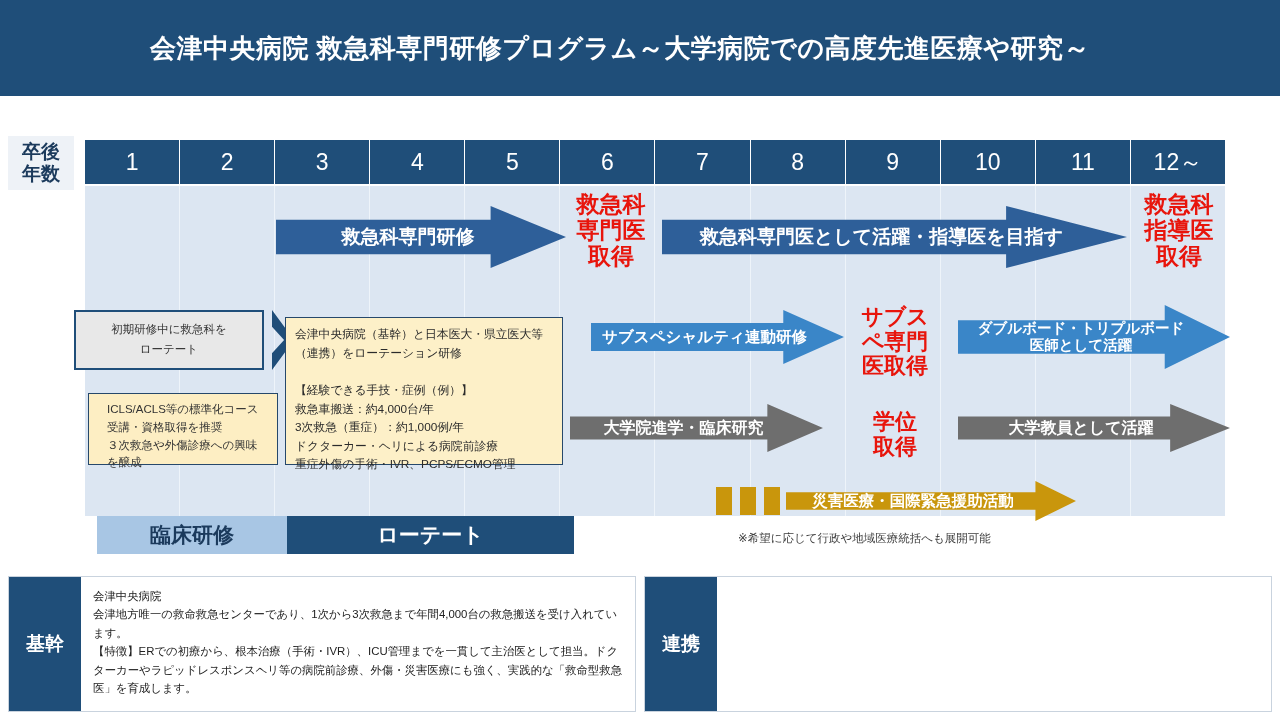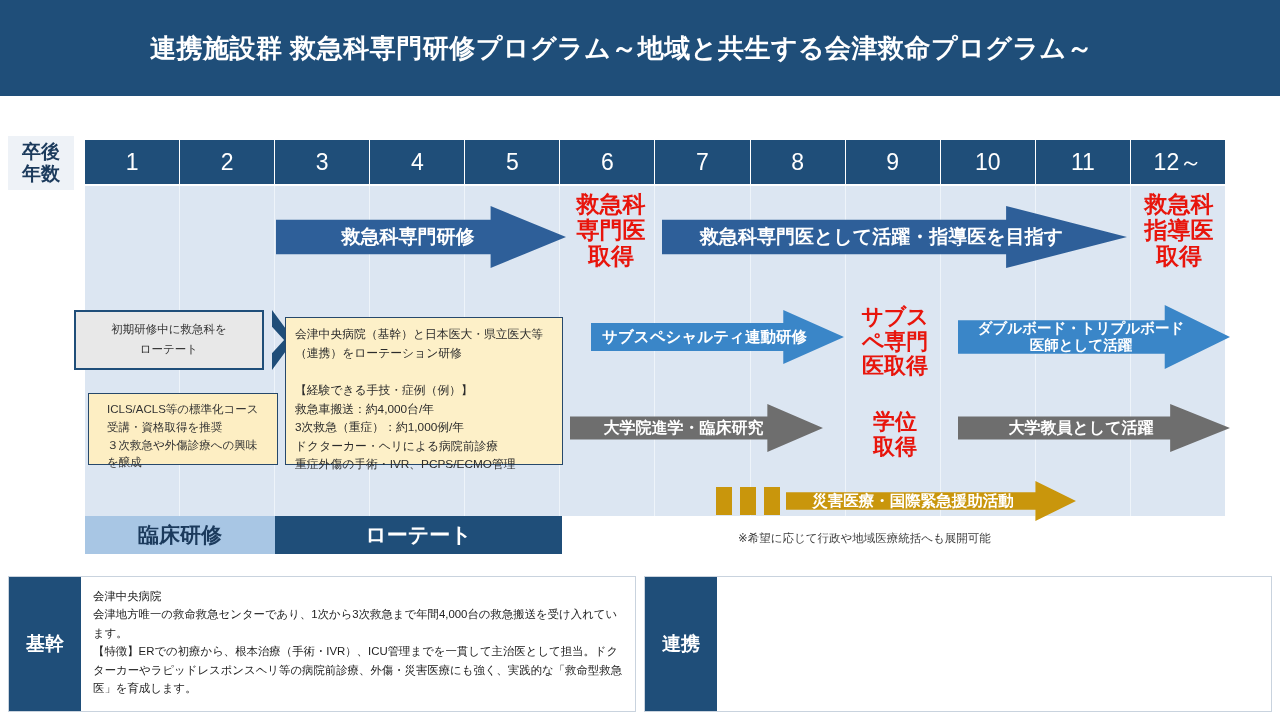--- a/index.html
+++ b/index.html
@@ -92,21 +92,21 @@
   
   .gold-dash{position:absolute;background:#c9960c;}
 
   .note-text{
     position:absolute;color:#3d3d3d;font-size:11.5px;white-space:nowrap;
   }
 
   
   .phase{
     position:absolute;display:flex;align-items:center;justify-content:center;
-    font-weight:bold;font-size:21px;box-sizing:border-box;
+    font-weight:bold;font-size:21px;box-sizing:border-box;margin-left:12px;
   }
   .phase.light{background:#a8c6e4;color:#1b3a5c;}
   .phase.dark{background:#1f4e79;color:#ffffff;}
 
   
   .footer{
     position:absolute;left:8px;top:576px;width:1264px;height:136px;
     display:flex;gap:8px;
   }
   .fpanel{
@@ -121,21 +121,21 @@
   .fpanel .body{
     flex:1 1 auto;padding:10px 10px 8px 12px;
     font-size:11.4px;line-height:1.62;color:#222;white-space:pre-line;
     box-sizing:border-box;
   }
 </style>
 </head>
 <body>
 
 <div class="title-banner">
-  <div class="title-text">連携施設群 救急科専門研修プログラム～地域と共生する会津救命プログラム～</div>
+  <div class="title-text">会津中央病院 救急科専門研修プログラム～大学病院での高度先進医療や研究～</div>
 </div>
 
 <div class="yrs-label">
   <span>卒後</span>
   <span>年数</span>
 </div>
 
 <div class="year-row">
   <div class="year-cell">1</div>
   <div class="year-cell">2</div>

